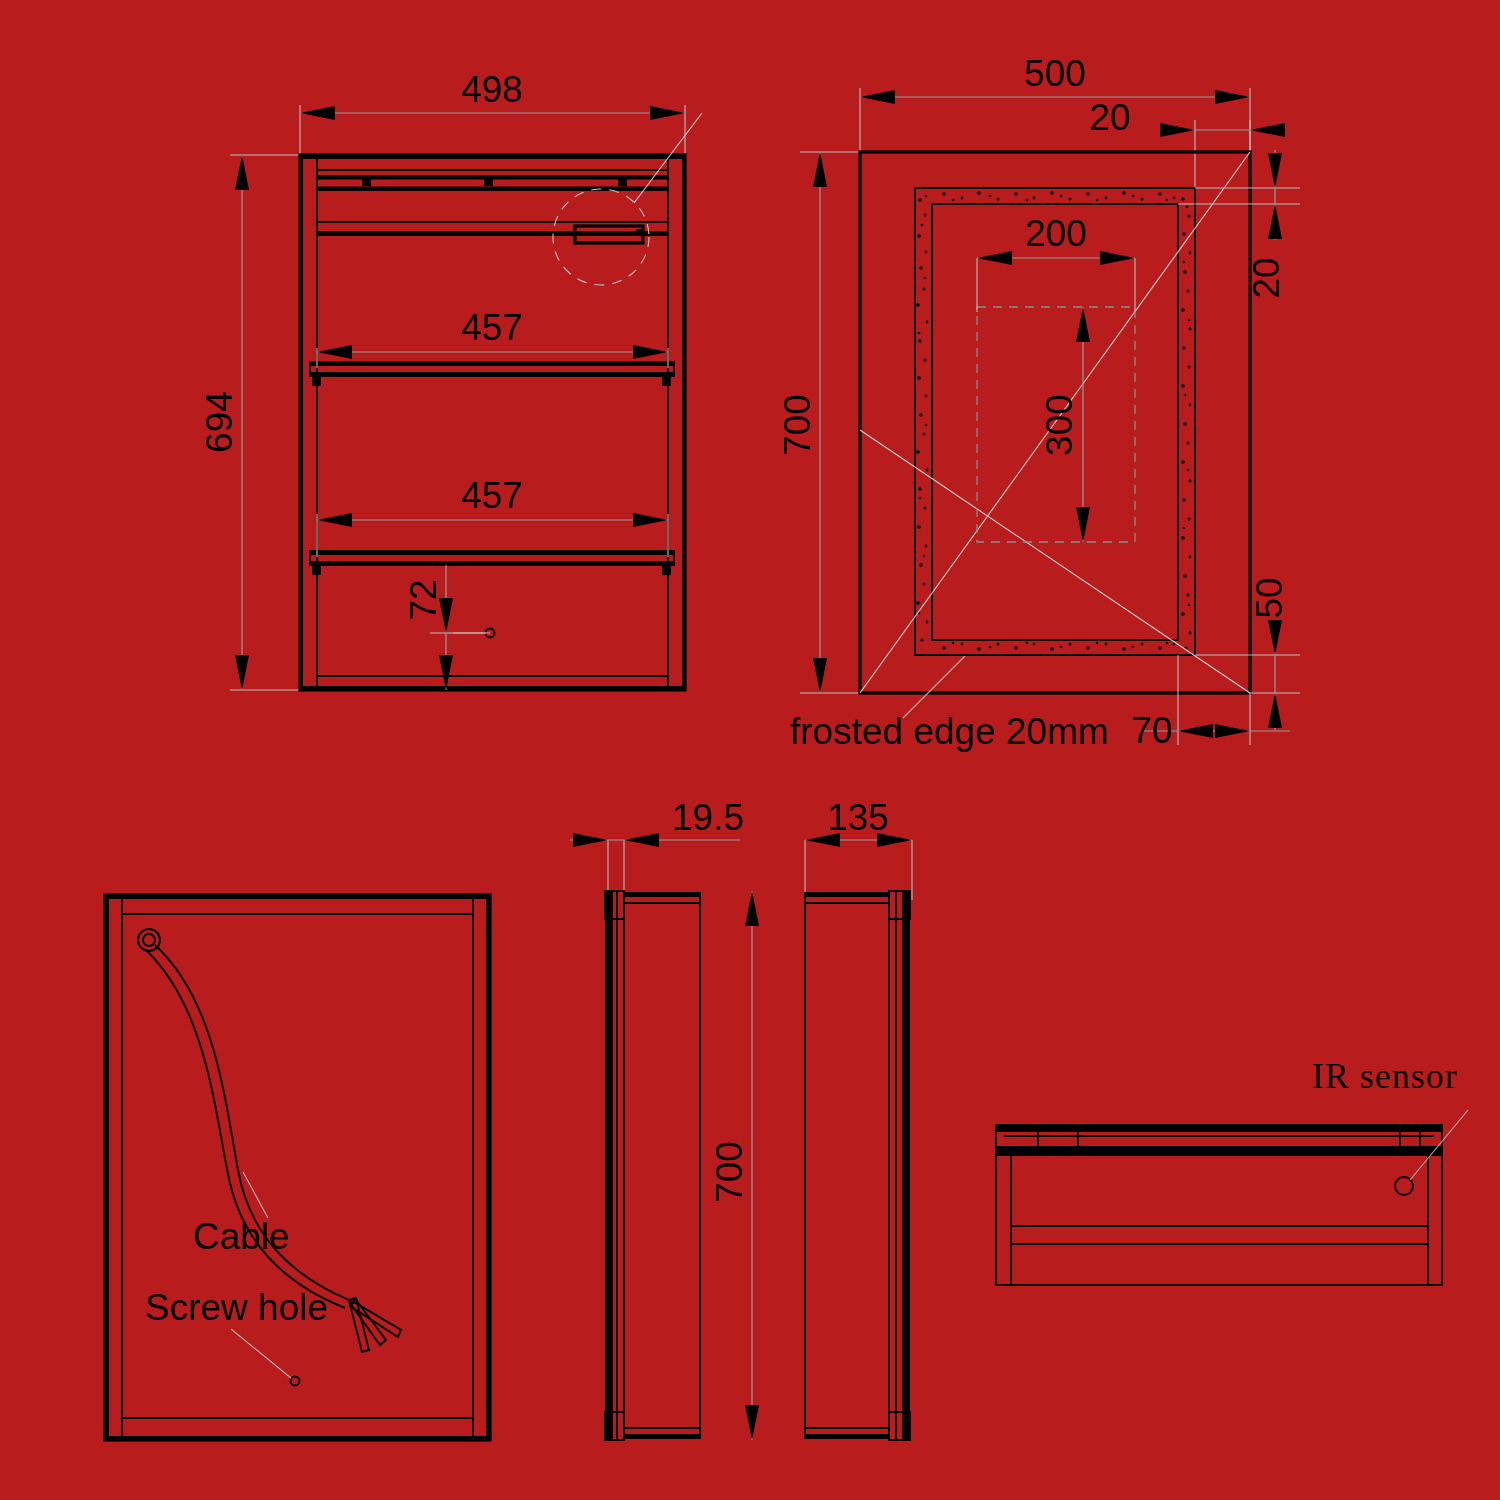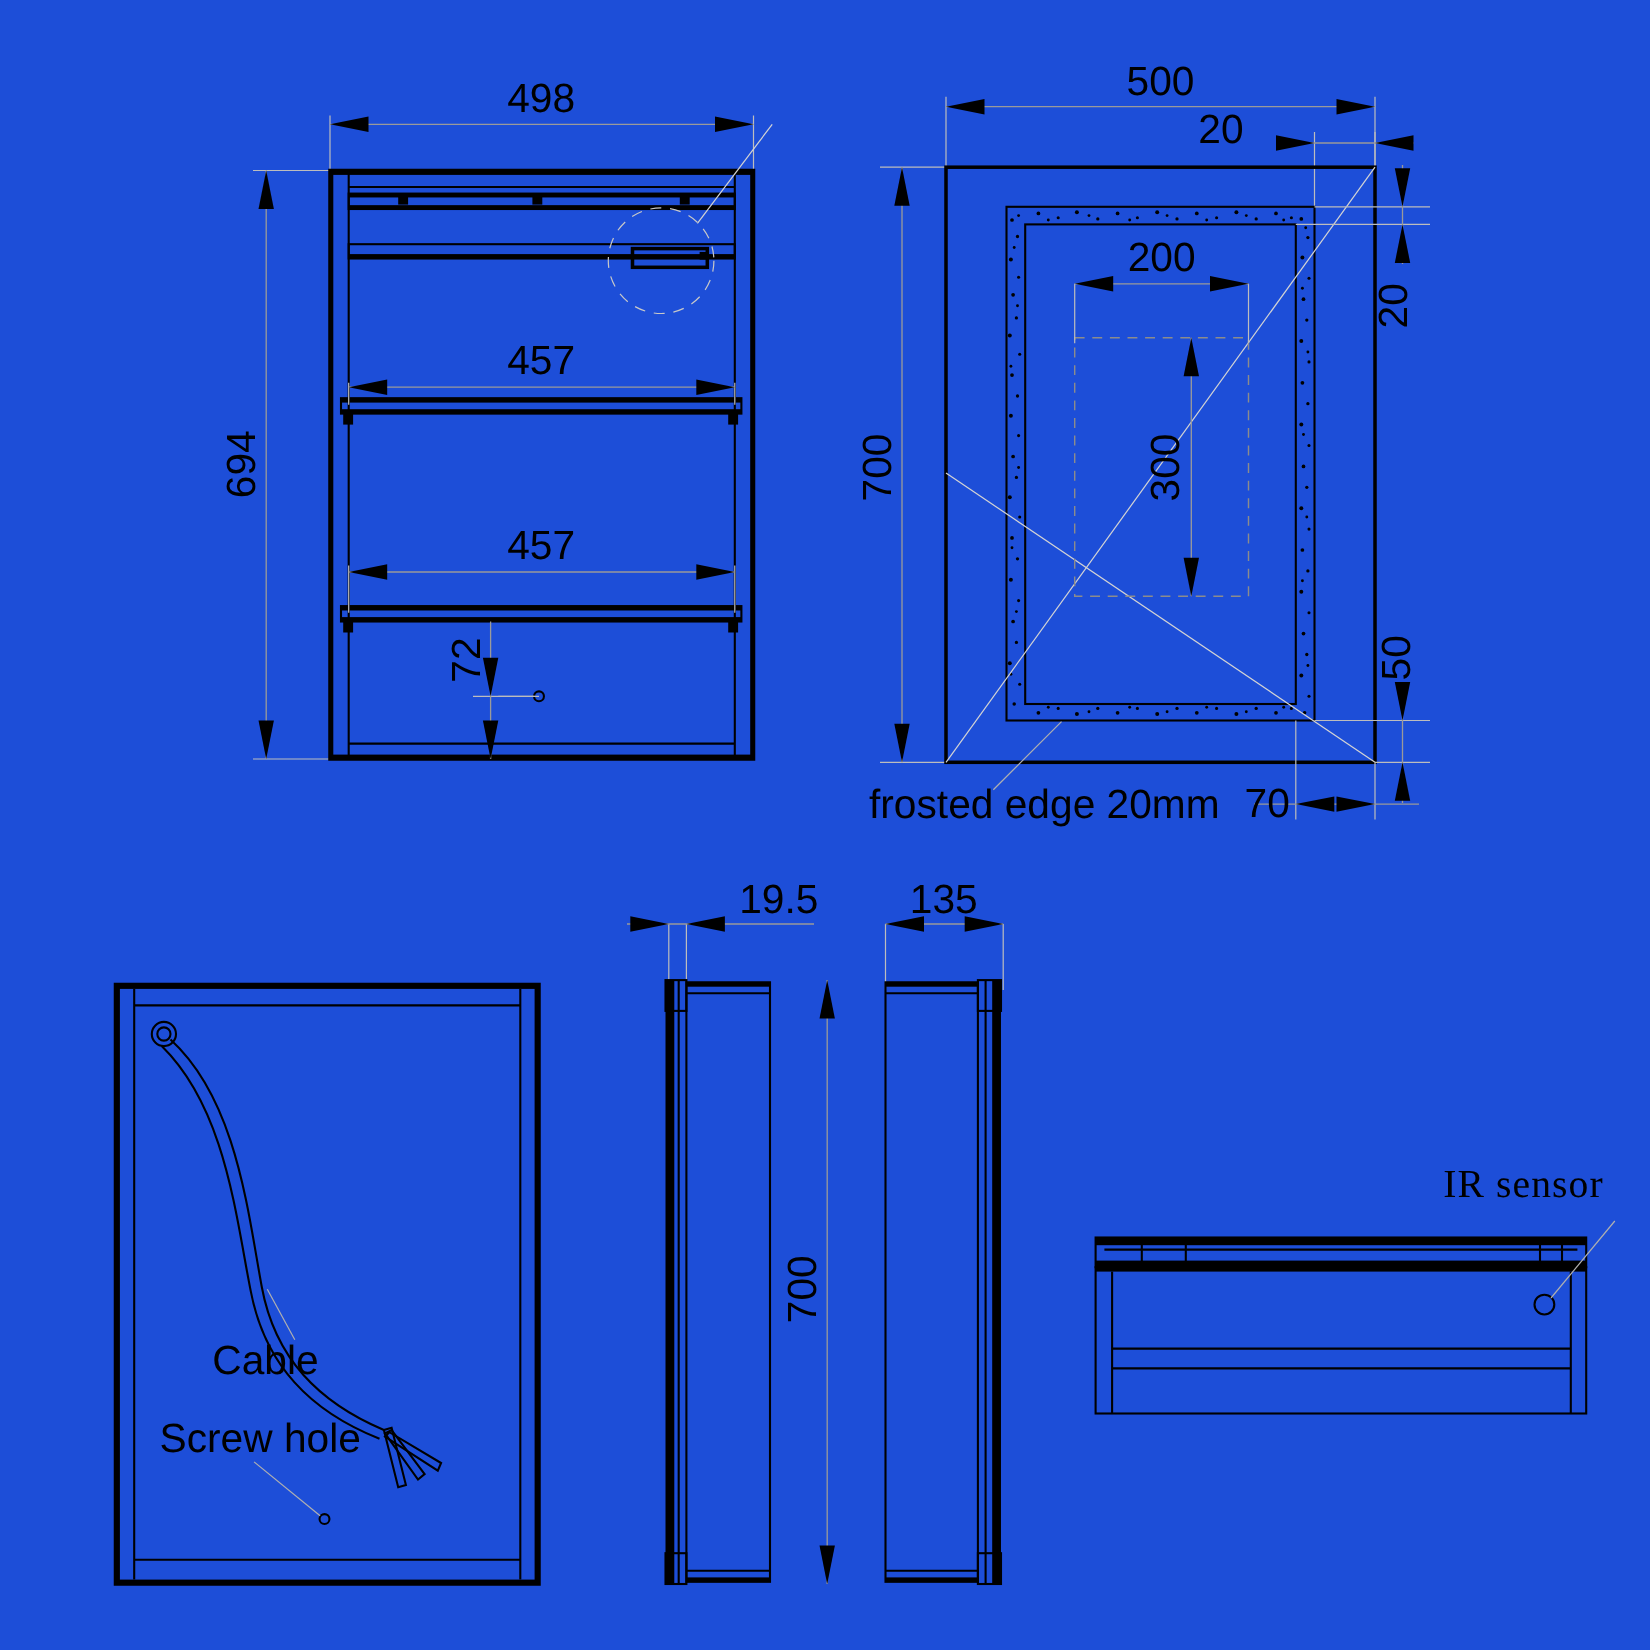--- a/index.html
+++ b/index.html
@@ -1,17 +1,17 @@
 <!DOCTYPE html>
 <html><head>
 <meta charset="utf-8">
 <style>
   html,body{margin:0;padding:0;background:#ffffff;}
   body{width:1500px;height:1500px;font-family:"Liberation Sans",sans-serif;}
-  #stage{position:relative;width:1500px;height:1500px;overflow:hidden;background:#1d4ed8;}
+  #stage{position:relative;width:1500px;height:1500px;overflow:hidden;background:#b91c1c;}
   svg#drawing{position:absolute;left:0;top:0;width:1500px;height:1500px;display:block;}
   text{font-family:"Liberation Sans",sans-serif;fill:#000;}
   .dimtext{font-size:37px;font-weight:400;}
   .labeltext{font-size:37px;font-weight:400;}
   .serif{font-family:"Liberation Serif",serif;font-size:36px;letter-spacing:1px;}
   .outline{fill:none;stroke:#000;stroke-width:3.2;}
   .outline-thin{fill:none;stroke:#000;stroke-width:1.9;}
   .solidblk{fill:#000;stroke:none;}
   .dimline{fill:none;stroke:#9a9a9a;stroke-width:1.2;}
   .extline{fill:none;stroke:#bdbdbd;stroke-width:1.1;}

